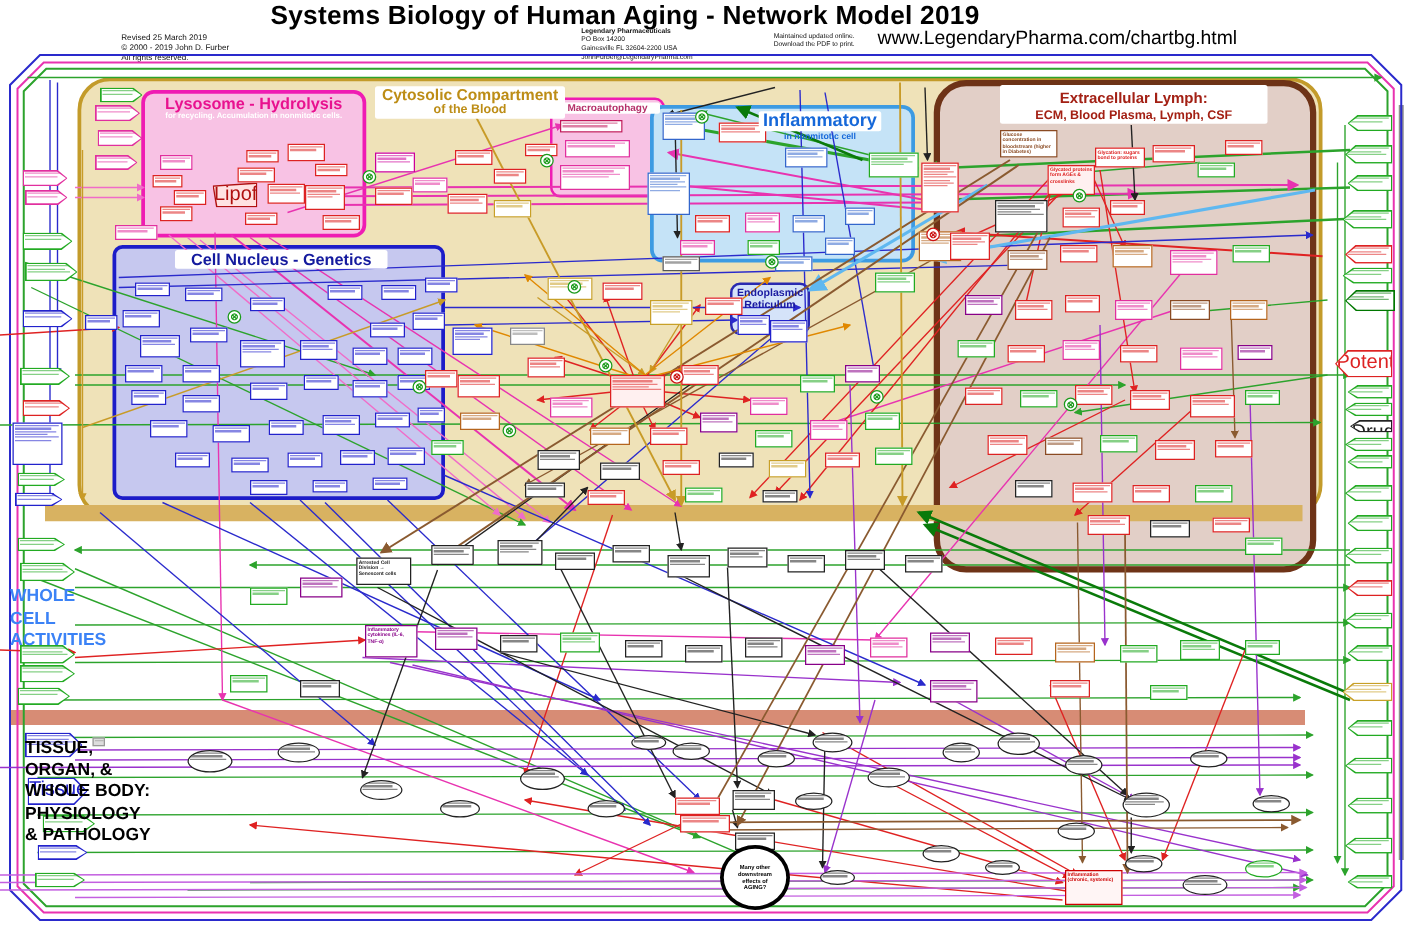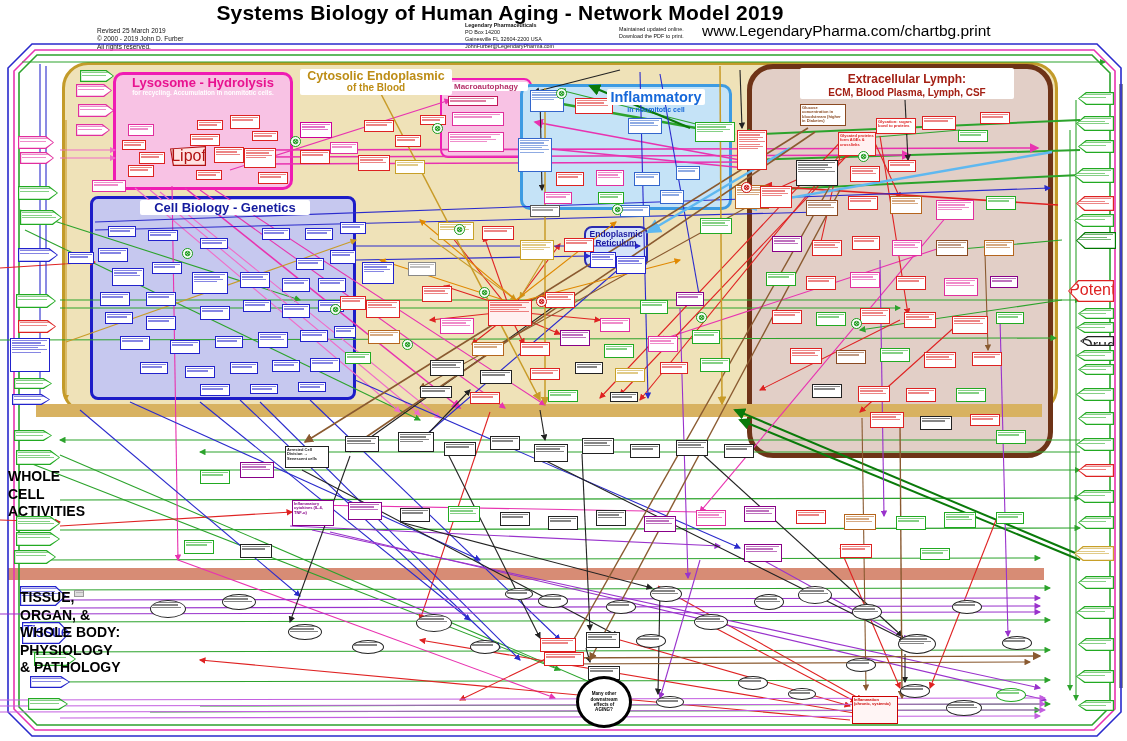--- a/index.html
+++ b/index.html
@@ -38,21 +38,21 @@
   #er-label{left:586px;top:230px;width:60px;text-align:center;color:#1a1aa0;font-weight:bold;font-size:8.5px;line-height:1.1;}
   #ecm{left:747px;top:64px;width:306px;height:394px;background:#e2cfc7;border:5px solid #6e3317;border-radius:26px;}
   #ecm-label{left:800px;top:68px;width:210px;text-align:center;background:#fff;padding:1px 2px;color:#a32014;font-weight:bold;border-radius:2px;}
   #ecm-label .t{font-size:12px;}
   #ecm-label .sub{display:block;font-size:10px;}
   
   #band-tan{left:36px;top:404px;width:1006px;height:13px;background:#d8b261;}
   #band-salmon{left:8px;top:568px;width:1036px;height:12px;background:#d78c75;}
   #gray-bar{left:1119px;top:84px;width:4px;height:604px;background:#909090;}
   
-  #whole-cell-label{left:8px;top:468px;color:#000000;font-weight:bold;font-size:14px;line-height:1.25;}
+  #whole-cell-label{left:8px;top:468px;color:#3b82f6;font-weight:bold;font-size:14px;line-height:1.25;}
   #tissue-label{left:20px;top:589px;color:#000;font-weight:bold;font-size:14px;line-height:1.25;}
   
   #aging-node{left:576px;top:676px;width:50px;height:46px;background:#fff;border:3.5px solid #000;border-radius:50%;
      display:flex;align-items:center;justify-content:center;text-align:center;font-size:4.6px;font-weight:bold;line-height:1.15;z-index:30;}
   
   #frames-svg,#edges-svg{position:absolute;left:0;top:0;z-index:5;}
   #nodes{position:absolute;left:0;top:0;width:1127px;height:741px;z-index:10;pointer-events:none;}
   .node{position:absolute;box-sizing:border-box;background:#fff;overflow:hidden;font-size:4px;line-height:1.1;}
   .node .nt{display:block;padding:1px;font-weight:bold;}
   .stripe{height:1.2px;margin:1.1px 1px 0 1px;opacity:.55;}
@@ -1587,33 +1587,33 @@
       <div class="sym" style="left: 696px; top: 312px; color: rgb(26, 154, 26); border: 1px solid rgb(26, 154, 26);">⊗</div>
       <div class="sym" style="left: 479px; top: 287px; color: rgb(26, 154, 26); border: 1px solid rgb(26, 154, 26);">⊗</div>
       <div class="sym" style="left: 402px; top: 339px; color: rgb(26, 154, 26); border: 1px solid rgb(26, 154, 26);">⊗</div>
       <div class="sym" style="left: 851px; top: 318px; color: rgb(26, 154, 26); border: 1px solid rgb(26, 154, 26);">⊗</div>
       <div class="sym" style="left: 556px; top: 88px; color: rgb(26, 154, 26); border: 1px solid rgb(26, 154, 26);">⊗</div>
       <div class="sym" style="left: 536px; top: 296px; color: rgb(204, 17, 17); border: 1px solid rgb(204, 17, 17);">⊗</div>
       <div class="sym" style="left: 741px; top: 182px; color: rgb(204, 17, 17); border: 1px solid rgb(204, 17, 17);">⊗</div>
     </div>
 
   <div class="abs z-top" id="cytosol-label">
-    <span>Cytosolic  Endoplasmic</span>
+    <span>Cytosolic  Compartment</span>
     <span class="sub" style="display:block">of the Blood</span>
   </div>
   <div class="abs z-top" id="lysosome-label">
     <span>Lysosome - Hydrolysis</span>
     <span class="sub">for recycling. Accumulation in nonmitotic cells.</span>
   </div>
   <div class="abs z-top" id="macroautophagy-label">Macroautophagy</div>
   <div class="abs z-top" id="mitochondria-label">
     <span class="t">Inflammatory</span>
     <span class="sub">in nonmitotic cell</span>
   </div>
-  <div class="abs z-top" id="nucleus-label">Cell Biology - Genetics</div>
+  <div class="abs z-top" id="nucleus-label">Cell Nucleus - Genetics</div>
   <div class="abs z-top pre" id="er-label">Endoplasmic
 Reticulum</div>
   <div class="abs z-top" id="ecm-label">
     <span class="t">Extracellular Lymph:</span>
     <span class="sub">ECM, Blood Plasma, Lymph, CSF</span>
   </div>
 
   <div class="abs pre z-top" id="whole-cell-label">WHOLE
 CELL
 ACTIVITIES</div>
@@ -1633,15 +1633,15 @@
 © 2000 - 2019 John D. Furber
 All rights reserved.</div>
   <div class="abs" id="publisher">
     <div class="b1">Legendary Pharmaceuticals</div>
     <div class="pre">PO Box 14200
 Gainesville FL 32604-2200  USA
 JohnFurber@LegendaryPharma.com</div>
   </div>
   <div class="abs pre" id="maintained">Maintained updated online.
 Download the PDF to print.</div>
-  <div class="abs" id="site-url">www.LegendaryPharma.com/chartbg.print</div>
+  <div class="abs" id="site-url">www.LegendaryPharma.com/chartbg.html</div>
 
 </div>
 
 </body></html>

